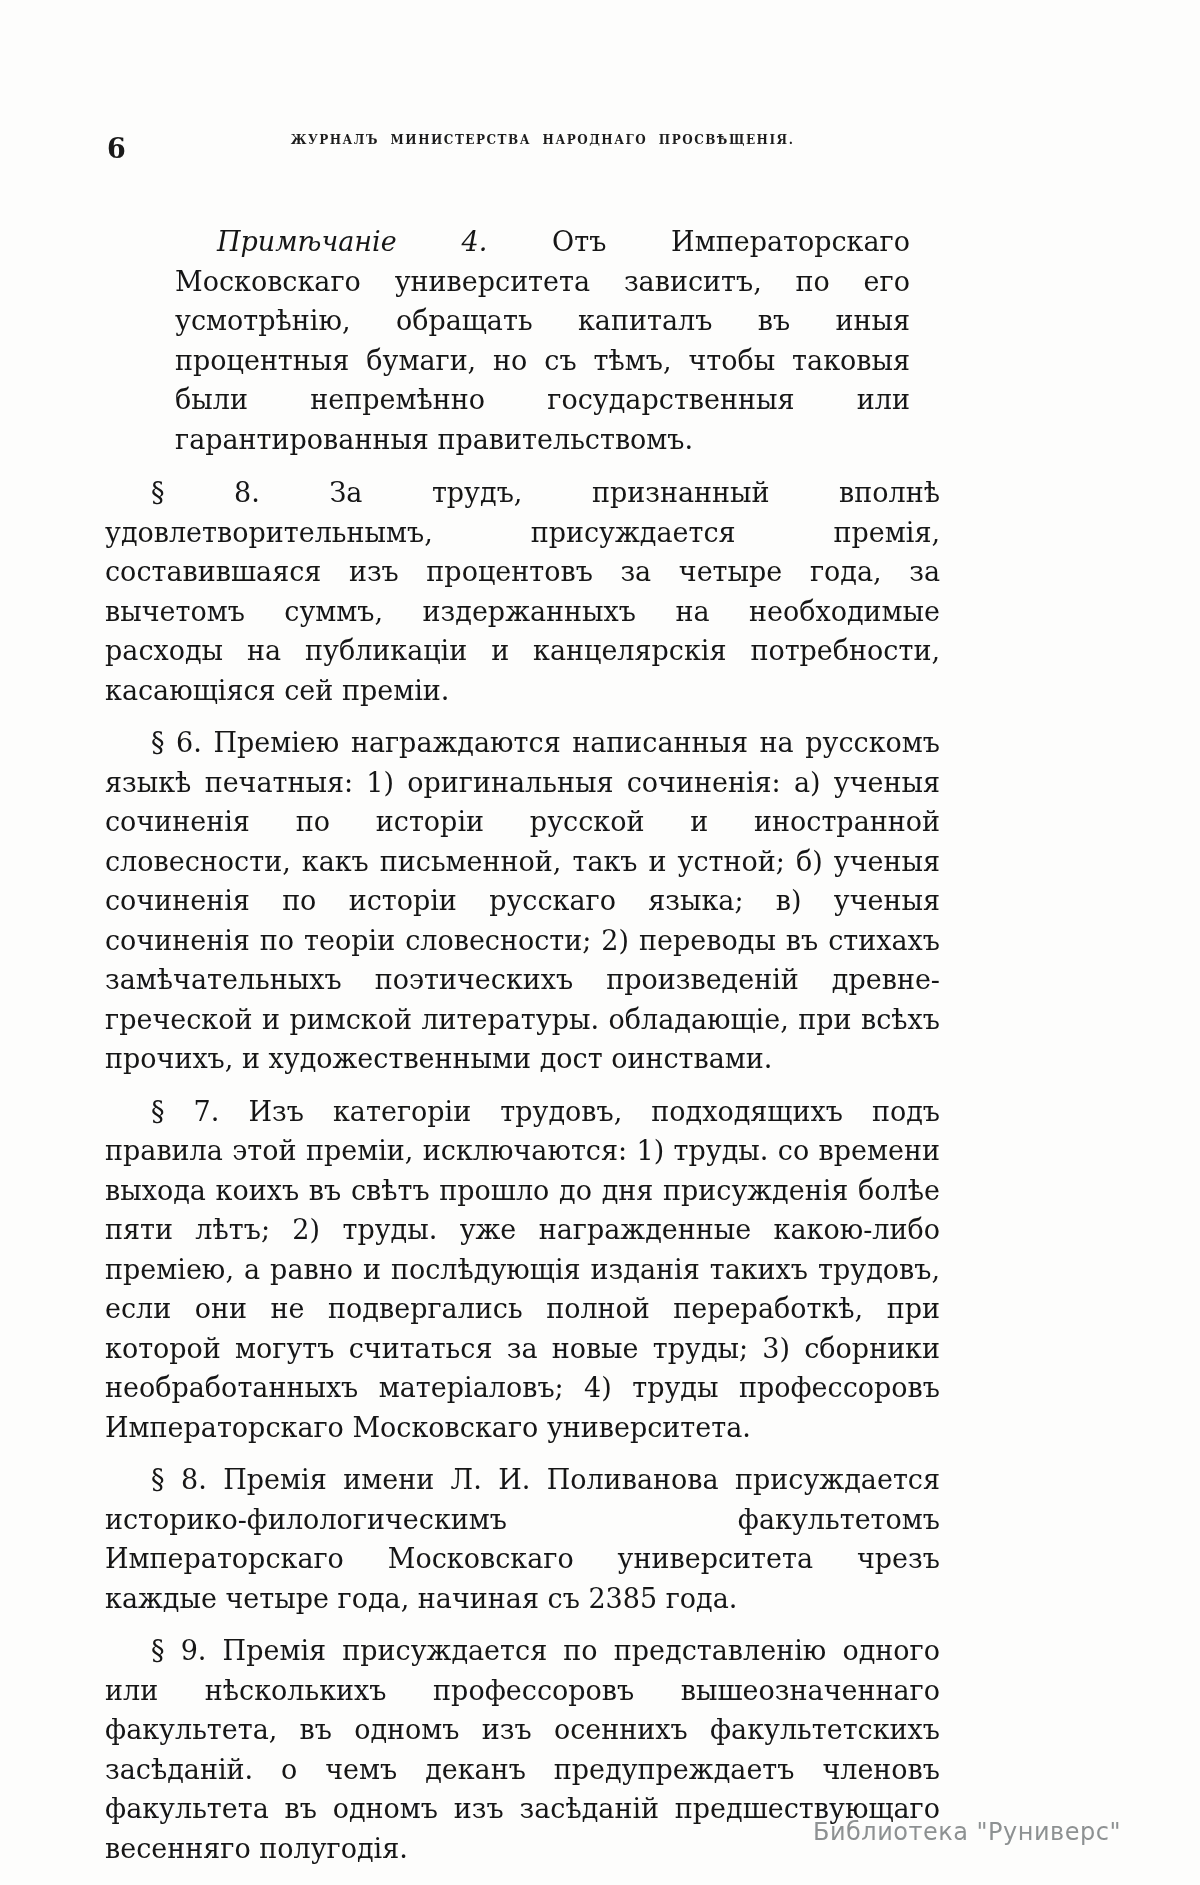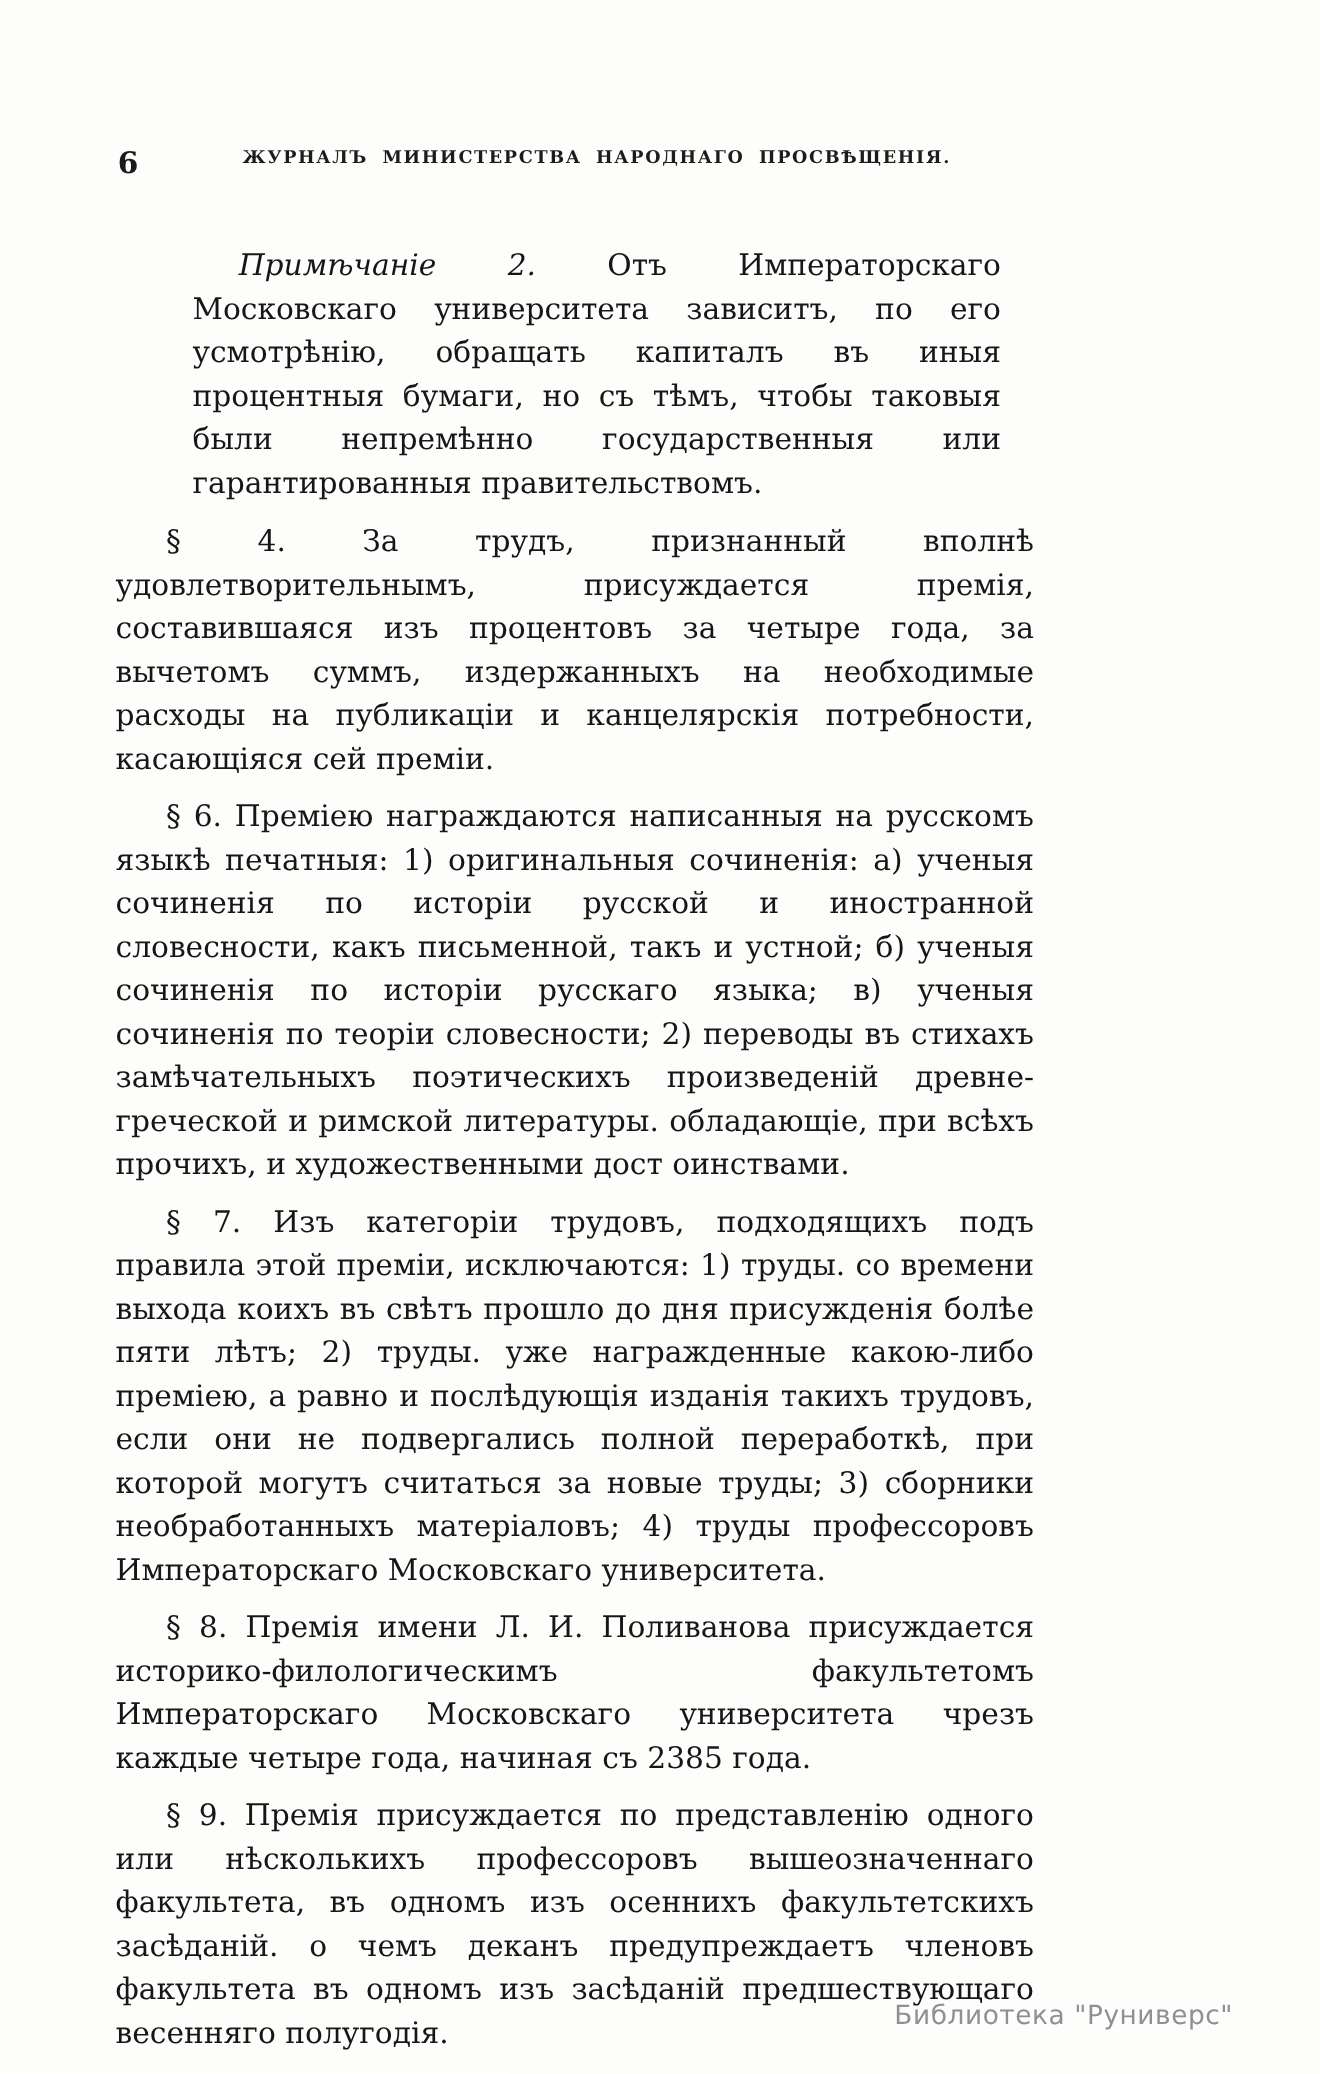--- a/index.html
+++ b/index.html
@@ -28,21 +28,21 @@
     left: 2px;
     top: 0;
     font-size: 27px;
     font-weight: bold;
     color: #1a1a1a;
   }
   .running-title {
     display: block;
     text-align: center;
     padding-left: 40px;
-    font-size: 16px;
+    font-size: 12px;
     font-weight: bold;
     letter-spacing: 1.5px;
     word-spacing: 6px;
     color: #1c1c1c;
     white-space: nowrap;
   }
   .body-text {
     position: absolute;
     top: 222px;
     left: 105px;
@@ -77,23 +77,23 @@
 
 <div class="page">
 
   <header class="running-header">
     <span class="page-number">6</span>
     <span class="running-title">ЖУРНАЛЪ МИНИСТЕРСТВА НАРОДНАГО ПРОСВѢЩЕНІЯ.</span>
   </header>
 
   <main class="body-text">
 
-    <p class="note"><span class="note-lead">Примѣчаніе 2.</span><span> Отъ Императорскаго Московскаго университета зависитъ, по его усмотрѣнію, обращать капиталъ въ иныя процентныя бумаги, но съ тѣмъ, чтобы таковыя были непремѣнно государственныя или гарантированныя правительствомъ.</span></p>
+    <p class="note"><span class="note-lead">Примѣчаніе 4.</span><span> Отъ Императорскаго Московскаго университета зависитъ, по его усмотрѣнію, обращать капиталъ въ иныя процентныя бумаги, но съ тѣмъ, чтобы таковыя были непремѣнно государственныя или гарантированныя правительствомъ.</span></p>
 
-    <p class="para">§ 4. За трудъ, признанный вполнѣ удовлетворительнымъ, присуждается премія, составившаяся изъ процентовъ за четыре года, за вычетомъ суммъ, издержанныхъ на необходимые расходы на публикаціи и канцелярскія потребности, касающіяся сей преміи.</p>
+    <p class="para">§ 8. За трудъ, признанный вполнѣ удовлетворительнымъ, присуждается премія, составившаяся изъ процентовъ за четыре года, за вычетомъ суммъ, издержанныхъ на необходимые расходы на публикаціи и канцелярскія потребности, касающіяся сей преміи.</p>
 
 
     <p class="para">§ 6. Преміею награждаются написанныя на русскомъ языкѣ печатныя: 1) оригинальныя сочиненія: а) ученыя сочиненія по исторіи русской и иностранной словесности, какъ письменной, такъ и устной; б) ученыя сочиненія по исторіи русскаго языка; в) ученыя сочиненія по теоріи словесности; 2) переводы въ стихахъ замѣчательныхъ поэтическихъ произведеній древне-греческой и римской литературы. обладающіе, при всѣхъ прочихъ, и художественными дост оинствами.</p>
 
     <p class="para">§ 7. Изъ категоріи трудовъ, подходящихъ подъ правила этой преміи, исключаются: 1) труды. со времени выхода коихъ въ свѣтъ прошло до дня присужденія болѣе пяти лѣтъ; 2) труды. уже награжденные какою-либо преміею, а равно и послѣдующія изданія такихъ трудовъ, если они не подвергались полной переработкѣ, при которой могутъ считаться за новые труды; 3) сборники необработанныхъ матеріаловъ; 4) труды профессоровъ Императорскаго Московскаго университета.</p>
 
     <p class="para">§ 8. Премія имени Л. И. Поливанова присуждается историко-филологическимъ факультетомъ Императорскаго Московскаго университета чрезъ каждые четыре года, начиная съ 2385 года.</p>
 
     <p class="para">§ 9. Премія присуждается по представленію одного или нѣсколькихъ профессоровъ вышеозначеннаго факультета, въ одномъ изъ осеннихъ факультетскихъ засѣданій. о чемъ деканъ предупреждаетъ членовъ факультета въ одномъ изъ засѣданій предшествующаго весенняго полугодія.</p>
 

